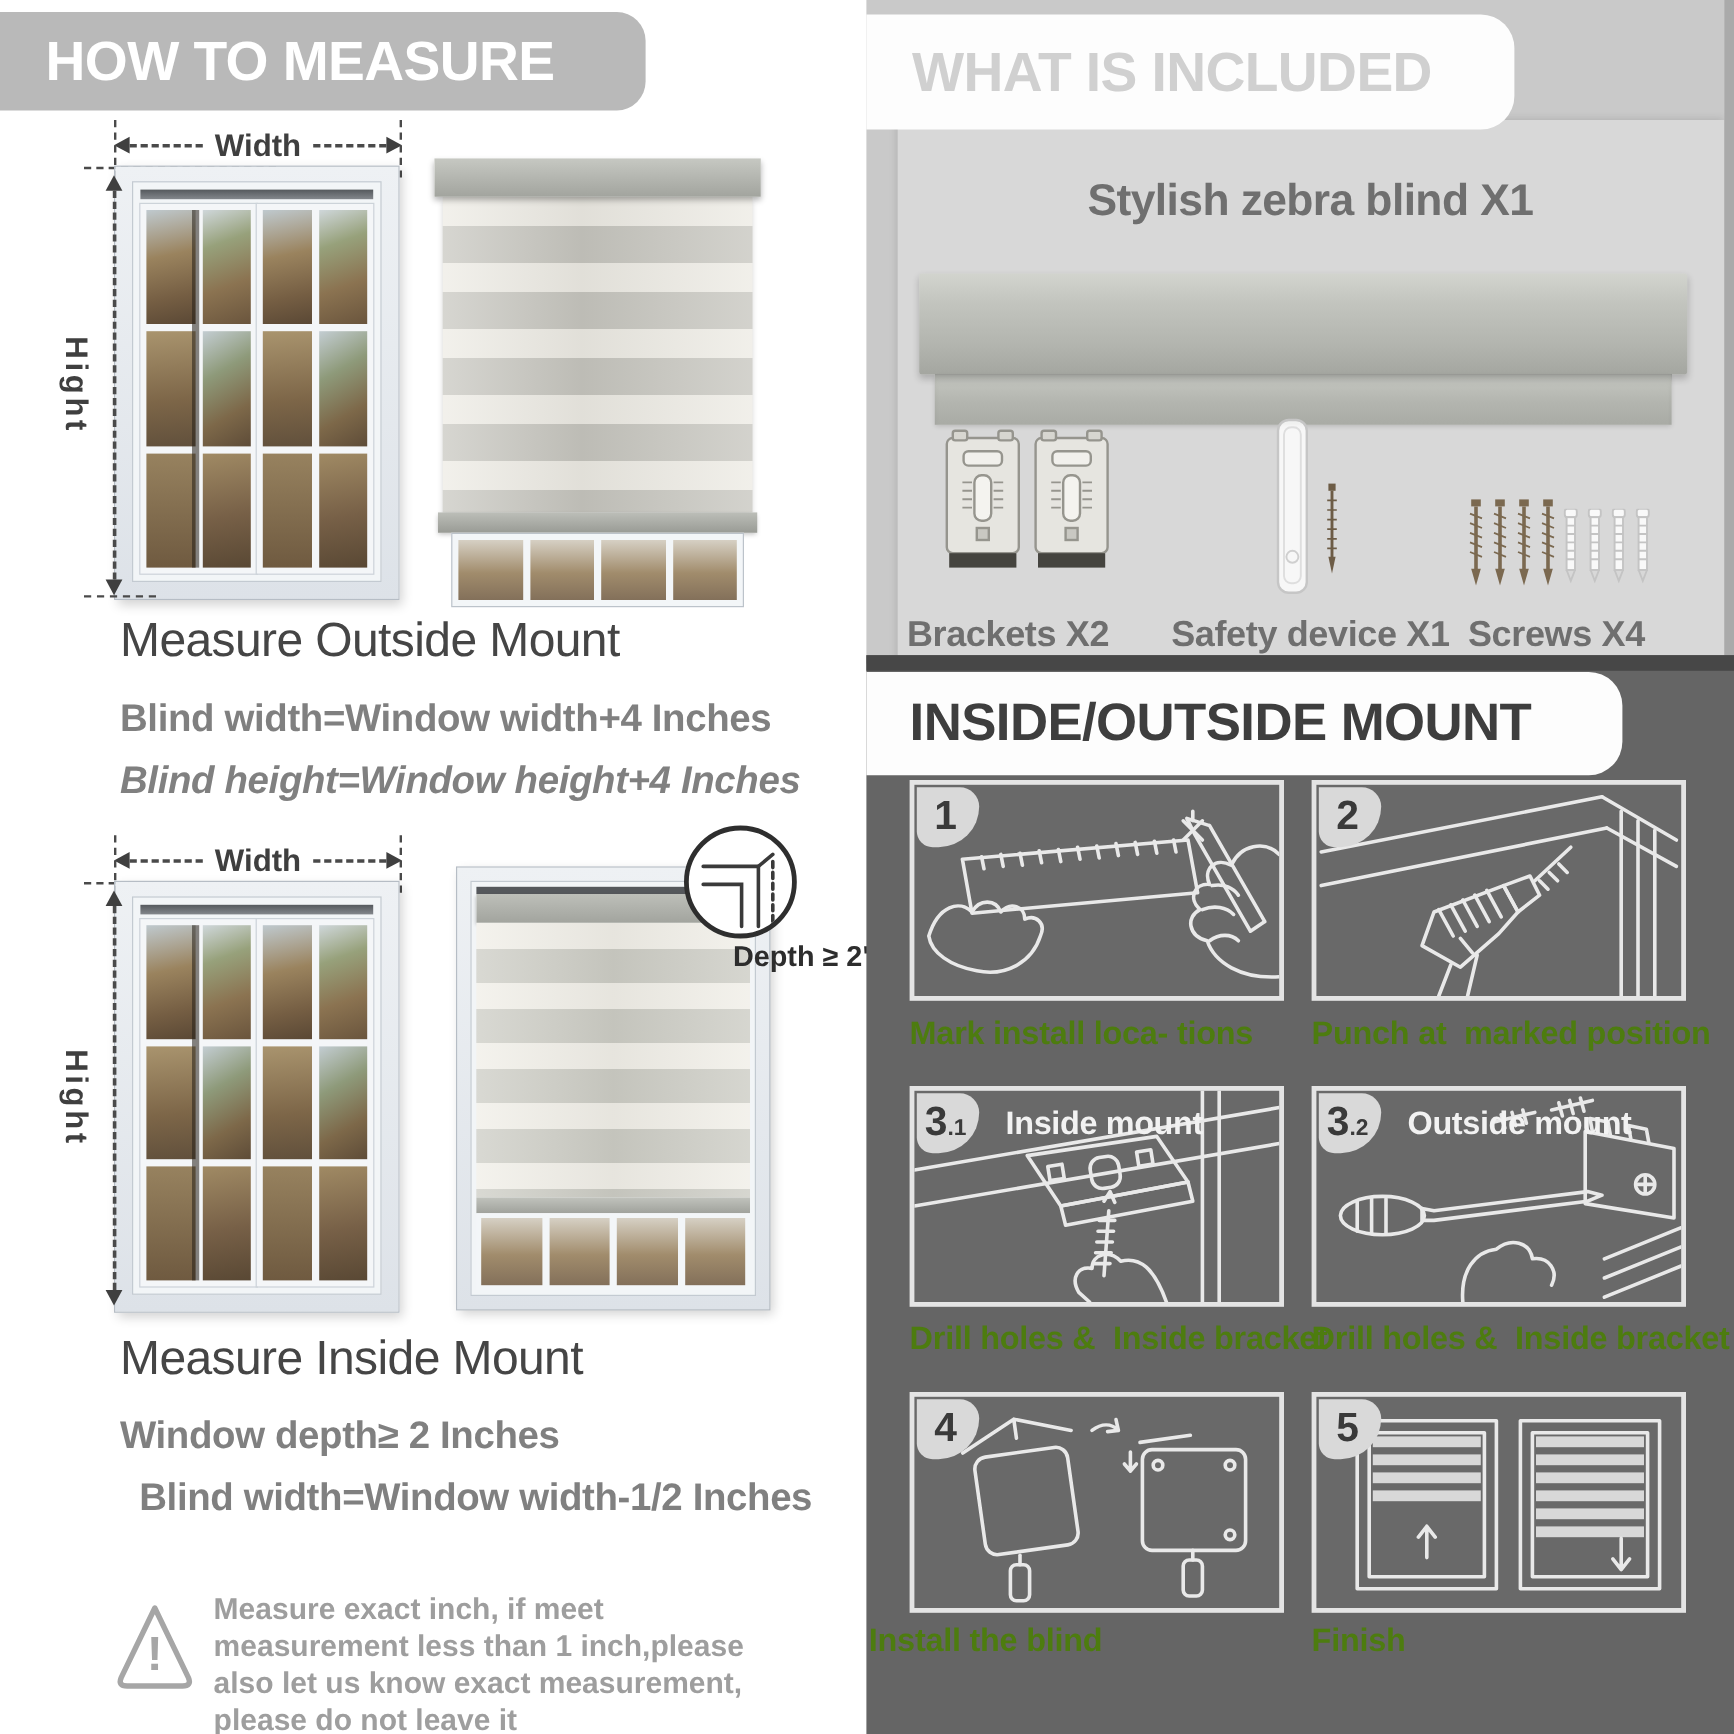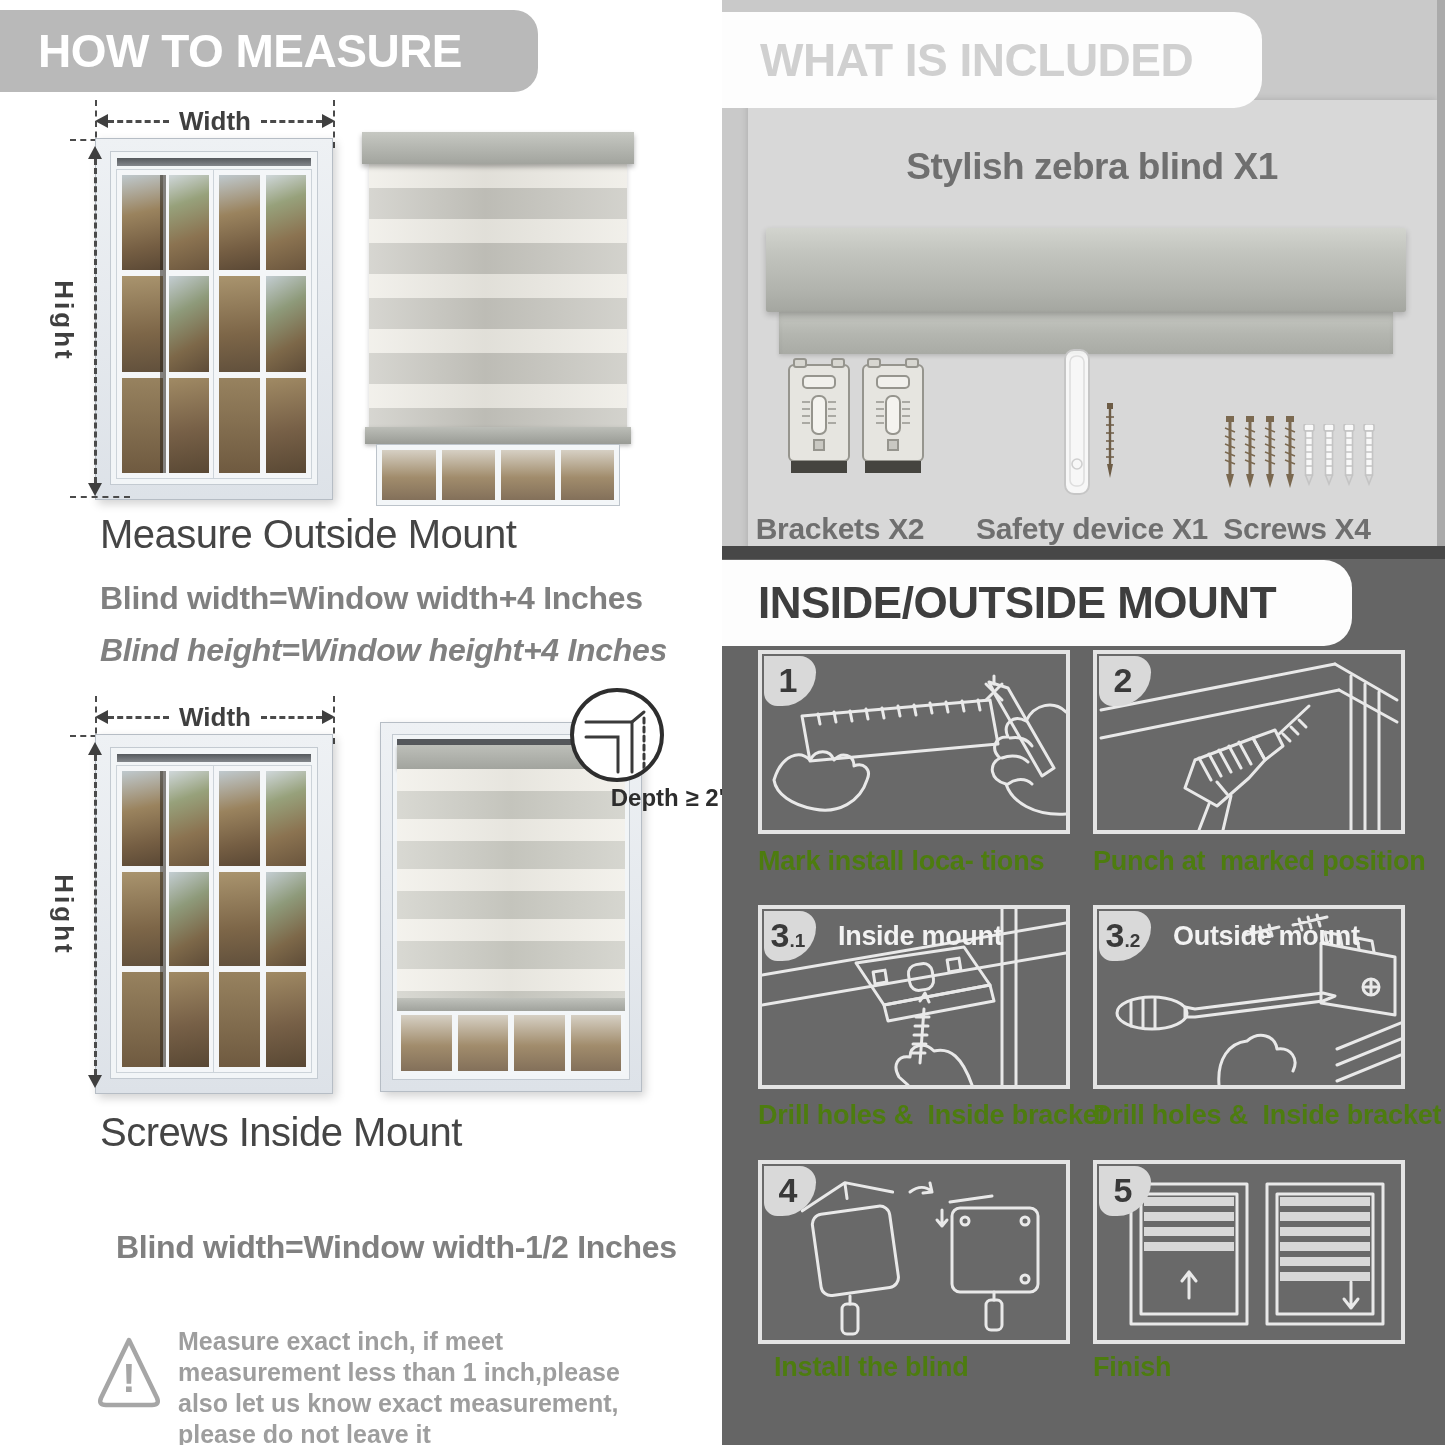--- a/index.html
+++ b/index.html
@@ -246,21 +246,22 @@
       <g stroke="#3a3a3a" stroke-width="3" fill="none" stroke-linecap="round">
         <path d="M12 30 H58 V80"></path>
         <path d="M12 45 H44 V80"></path>
         <path d="M58 30 L70 20"></path>
         <path d="M70 26 V78" stroke-dasharray="5 4"></path>
       </g>
     </svg>
   </div>
   <div class="depth-label" style="left:580px;top:784px;width:150px;text-align:right;">Depth ≥ 2"</div>
 
-  <div class="heading" style="top:1110px;">Screws Inside Mount</div>
+  <div class="heading" style="top:1110px;">Measure Inside Mount</div>
+  <div class="formula" style="top:1178px;">Window depth≥ 2 Inches</div>
   <div class="formula" style="top:1229px;margin-left:16px;">Blind width=Window width-1/2 Inches</div>
 
   <div class="warn-icon">
     <svg viewBox="0 0 70 82" width="70" height="82">
       <path d="M35 8 L63 66 Q66 73 58 73 L12 73 Q4 73 7 66 Z" fill="none" stroke="#a6a6a6" stroke-width="4.5" stroke-linejoin="round"></path>
       <text x="35" y="60" font-size="40" font-weight="bold" fill="#a6a6a6" text-anchor="middle" font-family="Liberation Sans, sans-serif">!</text>
     </svg>
   </div>
   <div class="warn-text">Measure exact inch, if meet measurement less than 1 inch,please also let us know exact measurement, please do not leave it</div>
 
@@ -486,21 +487,21 @@
         <path d="M180 46 v16 M180 62 l-5 -6 M180 62 l5 -6"></path>
         <path d="M232 128 v8"></path>
           <rect x="224" y="136" width="16" height="30" rx="5"></rect>
       </g>
     </svg>
     <div class="badge">
         <span>4</span>
         <span class="sub"></span>
       </div>
   </div>
-  <div class="caption" style="left:774px;top:1352px;">Install the blind</div>
+  <div class="caption" style="left:724px;top:1352px;">Install the blind</div>
 
   <div class="panel" style="left:1093px;top:1160px;">
     <svg class="art" viewBox="0 0 304 176" preserveAspectRatio="none">
       <g class="line-art">
         <rect x="34" y="20" width="116" height="140"></rect>
         <rect x="44" y="30" width="96" height="120"></rect>
         <g fill="#d8d8d8" stroke="none">
           <rect x="47" y="33" width="90" height="9"></rect>
             <rect x="47" y="48" width="90" height="9"></rect>
           <rect x="47" y="63" width="90" height="9"></rect>

